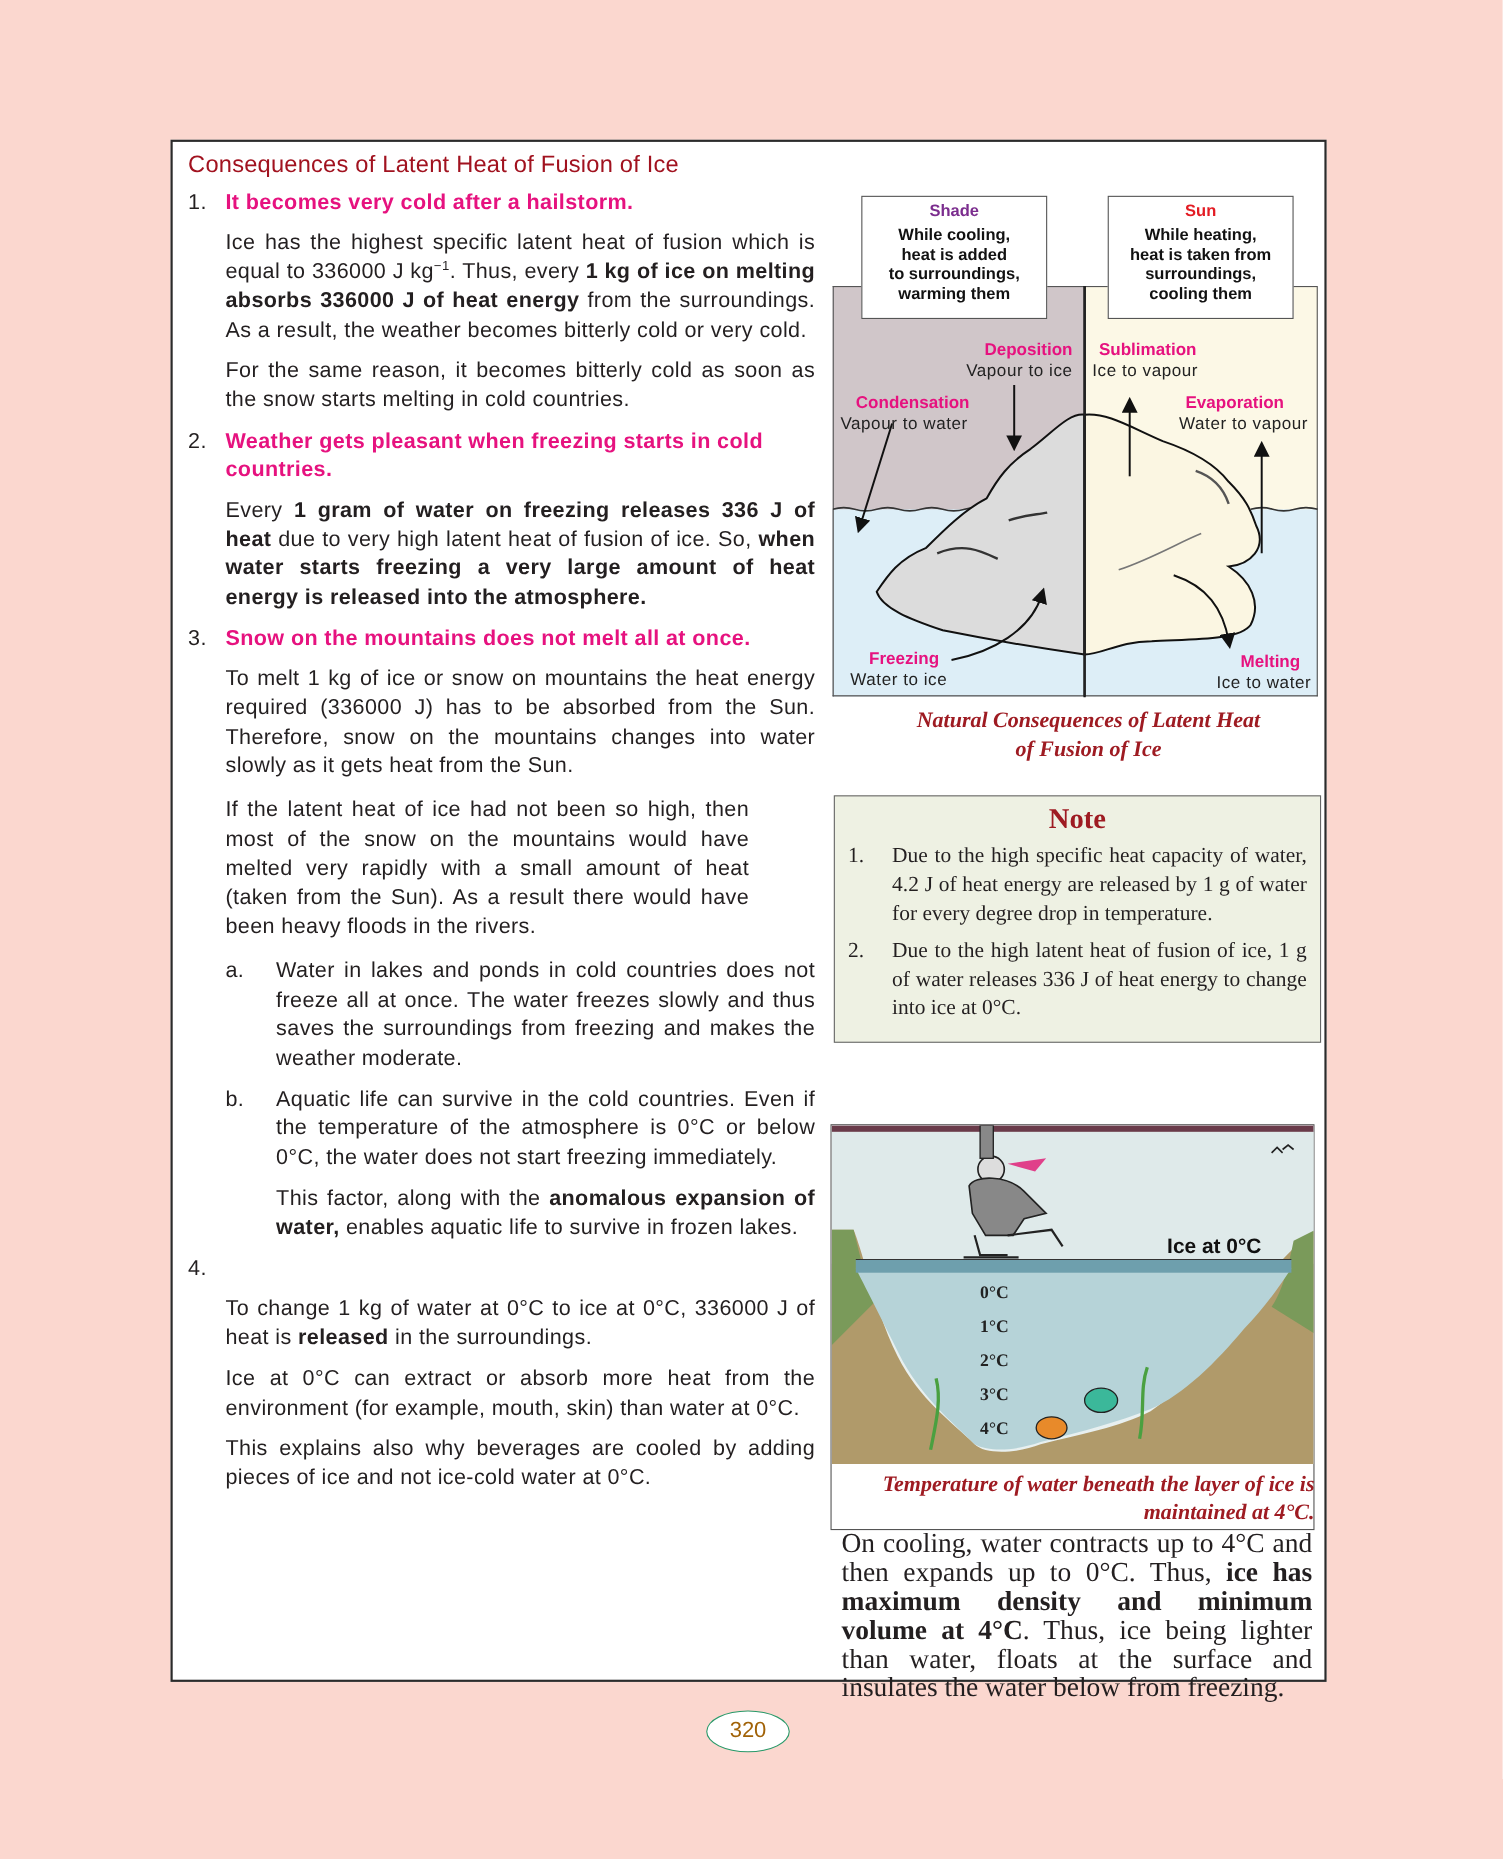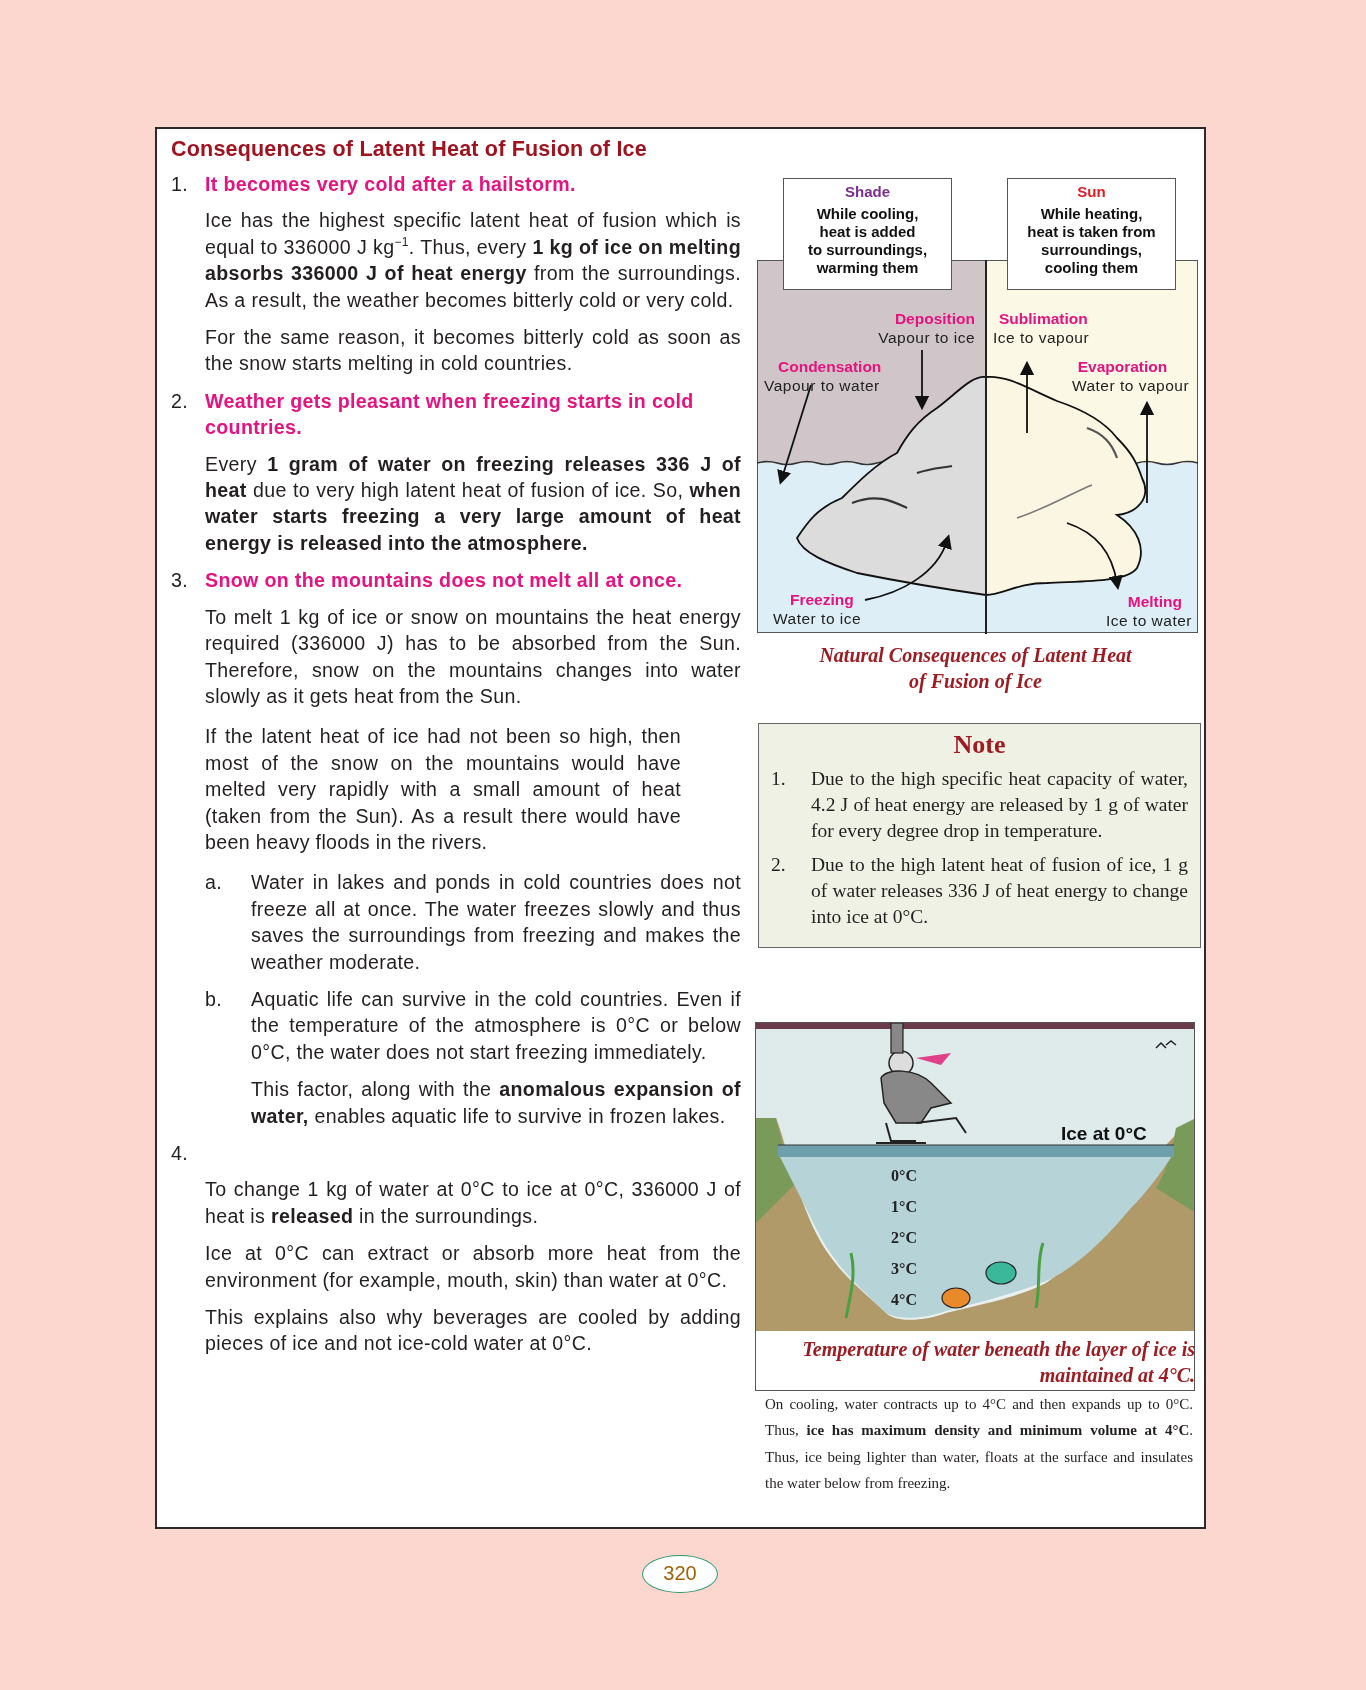--- a/index.html
+++ b/index.html
@@ -1,19 +1,19 @@
 <!DOCTYPE html>
 <html><head>
 <meta charset="utf-8">
 <style>
   html, body { margin:0; padding:0; }
   body { width:1366px; height:1690px; background:#fbd7cf; position:relative; overflow:hidden; font-family:"Liberation Sans", sans-serif; color:#231f20; }
   .frame { position:absolute; left:155px; top:127px; width:1051px; height:1402px; background:#fff; border:2px solid #2b2b2b; box-sizing:border-box; }
   .left { position:absolute; left:14px; top:6px; width:570px; font-size:19.6px; line-height:26.4px; letter-spacing:0.35px; }
-  .title { color:#a1121f; font-weight:bold; font-size:21.5px; line-height:28px; margin:0 0 8px 0; letter-spacing:0.2px; }
+  .title { color:#a1121f; font-weight:normal; font-size:21.5px; line-height:28px; margin:0 0 8px 0; letter-spacing:0.2px; }
   .item-head { display:flex; color:#e6127f; font-weight:bold; margin:0 0 10px 0; }
   .item-head .num { color:#231f20; font-weight:normal; width:34px; flex:none; }
   .para { margin:0 0 11px 34px; text-align:justify; }
   .para b { font-weight:bold; }
   .sub { display:flex; margin:0 0 11px 34px; }
   .sub .lbl { width:46px; flex:none; }
   .sub .txt { text-align:justify; flex:1; }
   .subpara { margin:0 0 11px 80px; text-align:justify; }
   sup { font-size:12px; line-height:0; }
 
@@ -30,21 +30,21 @@
   .dg-svg { position:absolute; left:0; top:0; }
   .caption { position:absolute; font-family:"Liberation Serif", serif; font-style:italic; font-weight:bold; color:#9e1b22; text-align:center; font-size:20px; line-height:26px; }
 
   .note { position:absolute; left:601px; top:594px; width:443px; height:225px; background:#eef1e3; border:1.5px solid #666; box-sizing:border-box; font-family:"Liberation Serif", serif; font-size:19.5px; line-height:26px; color:#231f20; }
   .note .nt { text-align:center; color:#9e1b22; font-weight:bold; font-size:26px; margin-top:8px; margin-bottom:8px; }
   .note .ni { display:flex; margin:0 12px 8px 12px; }
   .note .ni .n { width:40px; flex:none; }
   .note .ni .t { flex:1; text-align:justify; }
 
   .lake { position:absolute; left:598px; top:893px; width:440px; height:369px; overflow:hidden; border:1px solid #555; box-sizing:border-box; }
-  .lake-text { position:absolute; left:608px; top:1271px; width:428px; font-family:"Liberation Serif", serif; font-size:15px; line-height:26.3px; text-align:justify; color:#231f20; }
+  .lake-text { position:absolute; left:608px; top:1271px; width:428px; font-family:"Liberation Serif", serif; font-size:25px; line-height:26.3px; text-align:justify; color:#231f20; }
 
   .pagenum { position:absolute; left:642px; top:1555px; width:76px; height:38px; border:1.5px solid #2a9a6a; border-radius:50%; box-sizing:border-box; text-align:center; line-height:35px; font-size:20px; background:#fff; color:#a16207; }
 </style>
 </head>
 <body>
 
 <div class="frame">
 
   <div class="left">
     <div class="title">Consequences of Latent Heat of Fusion of Ice</div>
@@ -154,21 +154,21 @@
     <div class="dg-lbl" style="left:16px;top:427px;width:130px;">
       <span class="pk" style="padding-left:17px">Freezing</span>
       <span class="tx">Water to ice</span>
     </div>
     <div class="dg-lbl" style="left:300px;top:429px;width:135px;text-align:right;">
       <span class="pk" style="padding-right:10px">Melting</span>
       <span class="tx">Ice to water</span>
     </div>
   </div>
 
-  <div class="caption" style="left:598px;top:513px;width:441px;">
+  <div class="caption" style="left:612px;top:513px;width:441px;">
     <div>Natural Consequences of Latent Heat</div>
     <div>of Fusion of Ice</div>
   </div>
 
   <div class="note">
     <div class="nt">Note</div>
     <div class="ni">
       <span class="n">1.</span>
       <span class="t">Due to the high specific heat capacity of water, 4.2 J of heat energy are released by 1 g of water for every degree drop in temperature.</span>
     </div>

